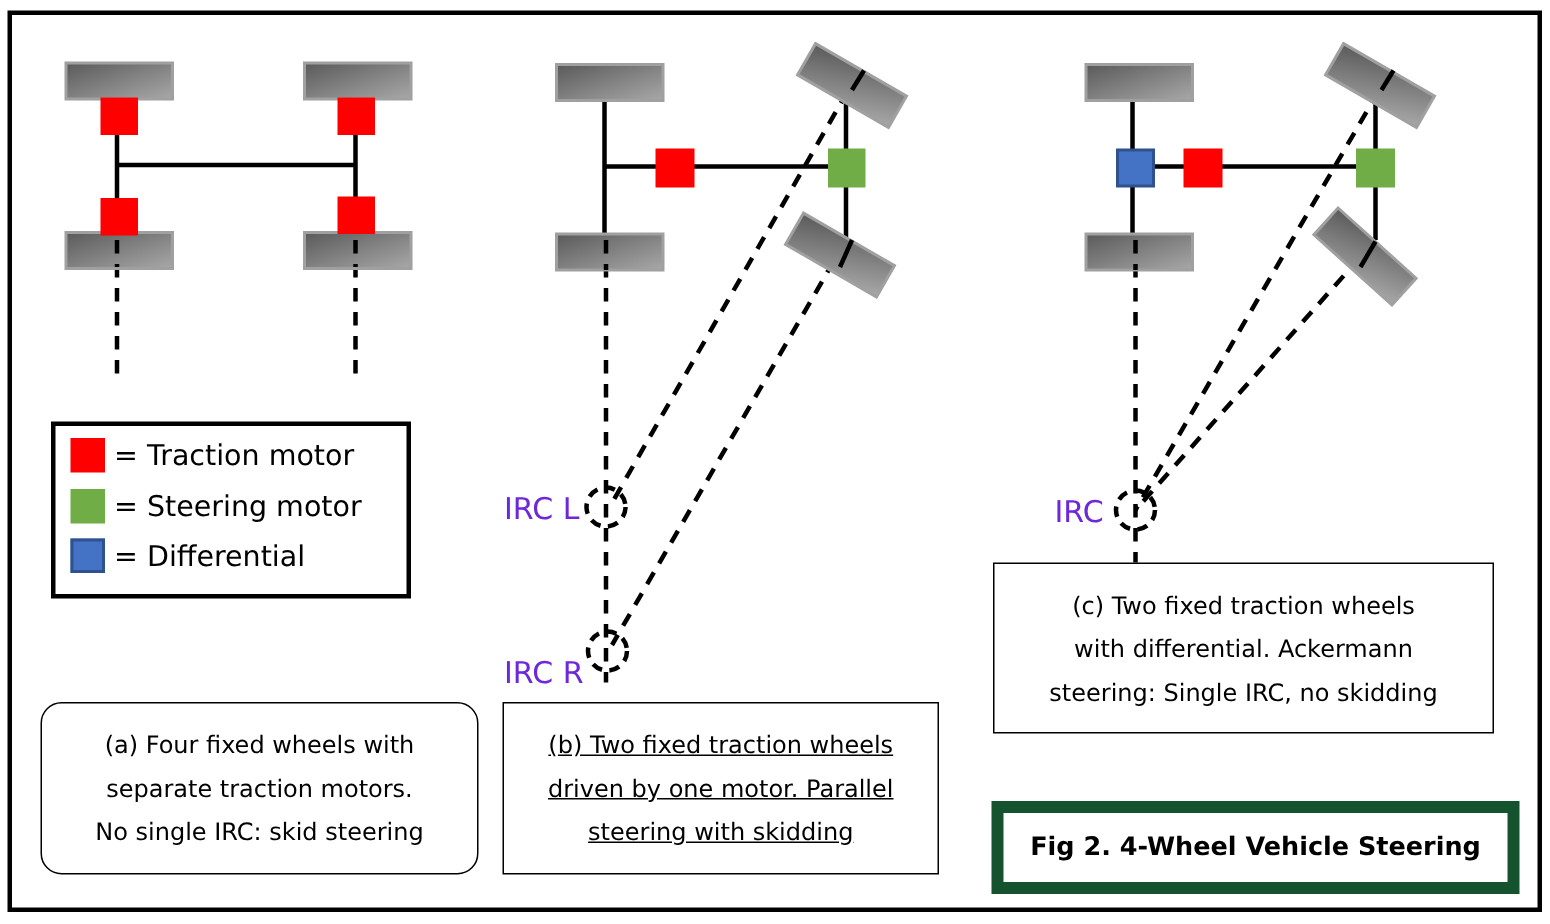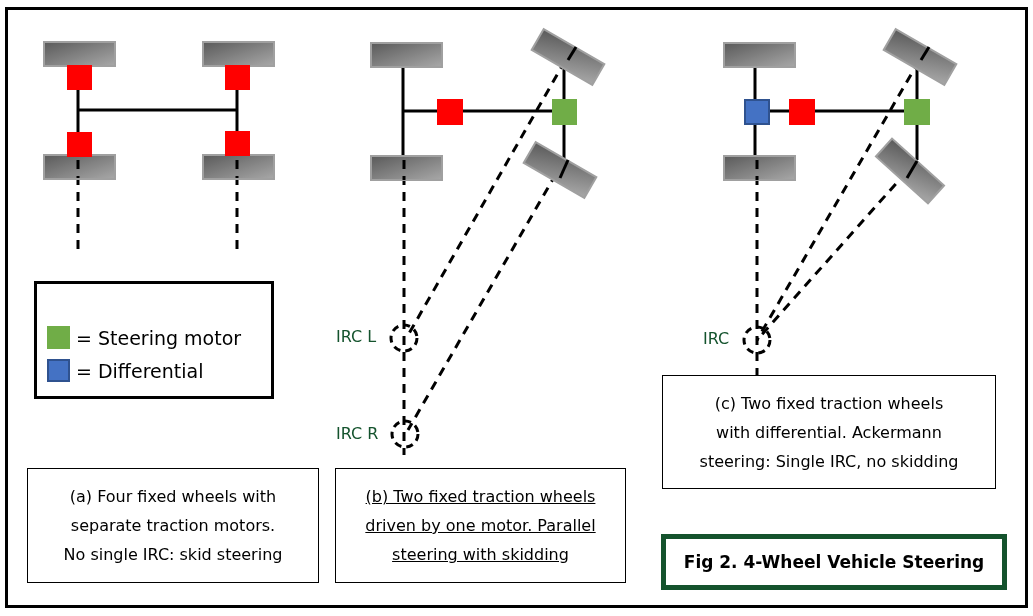--- a/index.html
+++ b/index.html
@@ -3,22 +3,22 @@
 <meta charset="utf-8">
 <style>
   html, body { margin:0; padding:0; background:#fff; }
   body { width:1033px; height:616px; position:relative; overflow:hidden; font-family:"DejaVu Sans", sans-serif; }
   #frame { position:absolute; left:5px; top:7px; width:1017px; height:595px; border:3px solid #000; background:#fff; }
   svg#diagram { position:absolute; left:0; top:0; }
   .caption { position:absolute; border:1px solid #000; background:#fff; display:flex; align-items:center; justify-content:center; text-align:center; font-family:"DejaVu Sans", sans-serif; font-size:16px; line-height:29px; color:#000; white-space:pre-line; }
   .legend { position:absolute; left:34px; top:281px; width:234px; height:112px; border:3px solid #000; background:#fff; }
   .legend-row { position:absolute; left:10px; display:flex; align-items:center; font-size:19px; }
   .swatch { width:23px; height:23px; margin-right:6px; box-sizing:border-box; }
-  .title-box { position:absolute; left:661px; top:534px; width:336px; height:46px; border:5px solid #14532d; background:#fff; display:flex; align-items:center; justify-content:center; font-weight:bold; font-size:17px; }
-  .irc-label { position:absolute; font-size:16px; color:#14532d; }
+  .title-box { position:absolute; left:661px; top:534px; width:336px; height:46px; border:8px solid #14532d; background:#fff; display:flex; align-items:center; justify-content:center; font-weight:bold; font-size:17px; }
+  .irc-label { position:absolute; font-size:20px; color:#6d28d9; }
 </style>
 </head>
 <body>
 
 <div id="frame"></div>
 
 <svg id="diagram" width="1033" height="616">
   <defs>
     <linearGradient id="wheelGrad" x1="0" y1="0" x2="1" y2="1">
       <stop offset="0" stop-color="#5a5a5a"></stop>
@@ -79,35 +79,39 @@
     <line x1="929" y1="47" x2="921" y2="60" stroke="#000" stroke-width="3"></line>
     <line x1="917" y1="161" x2="907" y2="178" stroke="#000" stroke-width="3"></line>
     <rect x="745" y="100" width="24" height="24" fill="#4472c4" stroke="#2f528f" stroke-width="2"></rect>
     <rect x="789" y="99" width="26" height="26" fill="#ff0000"></rect>
     <rect x="904" y="99" width="26" height="26" fill="#70ad47"></rect>
     <circle cx="757" cy="340" r="13" fill="none" stroke="#000" stroke-width="3" stroke-dasharray="7,5"></circle>
   </g>
 </svg>
 
 <div class="irc-label" style="left:336px; top:327px;">IRC L</div>
-<div class="irc-label" style="left:336px; top:424px;">IRC R</div>
+<div class="irc-label" style="left:336px; top:436px;">IRC R</div>
 <div class="irc-label" style="left:703px; top:329px;text-align:center;">IRC</div>
 
 <div class="legend">
+  <div class="legend-row" style="top:8px;">
+    <div class="swatch" style="background:#ff0000;"></div>
+    <span>= Traction motor</span>
+  </div>
   <div class="legend-row" style="top:42px;">
     <div class="swatch" style="background:#70ad47;"></div>
     <span>= Steering motor</span>
   </div>
   <div class="legend-row" style="top:75px;">
     <div class="swatch" style="background:#4472c4; border:2px solid #2f528f;"></div>
     <span>= Differential</span>
   </div>
 </div>
 
-<div class="caption" style="left:27px; top:468px; width:290px; height:113px;">(a) Four fixed wheels with
+<div class="caption" style="left:27px; top:468px; width:290px; height:113px;border-radius:14px;">(a) Four fixed wheels with
 separate traction motors.
 No single IRC: skid steering</div>
 <div class="caption" style="left:335px; top:468px; width:289px; height:113px;text-decoration:underline;">(b) Two fixed traction wheels
 driven by one motor. Parallel
 steering with skidding</div>
 <div class="caption" style="left:662px; top:375px; width:332px; height:112px;text-align:center;">(c) Two fixed traction wheels
 with differential.  Ackermann
 steering: Single IRC, no skidding</div>
 
 <div class="title-box">Fig 2.  4-Wheel Vehicle Steering</div>

